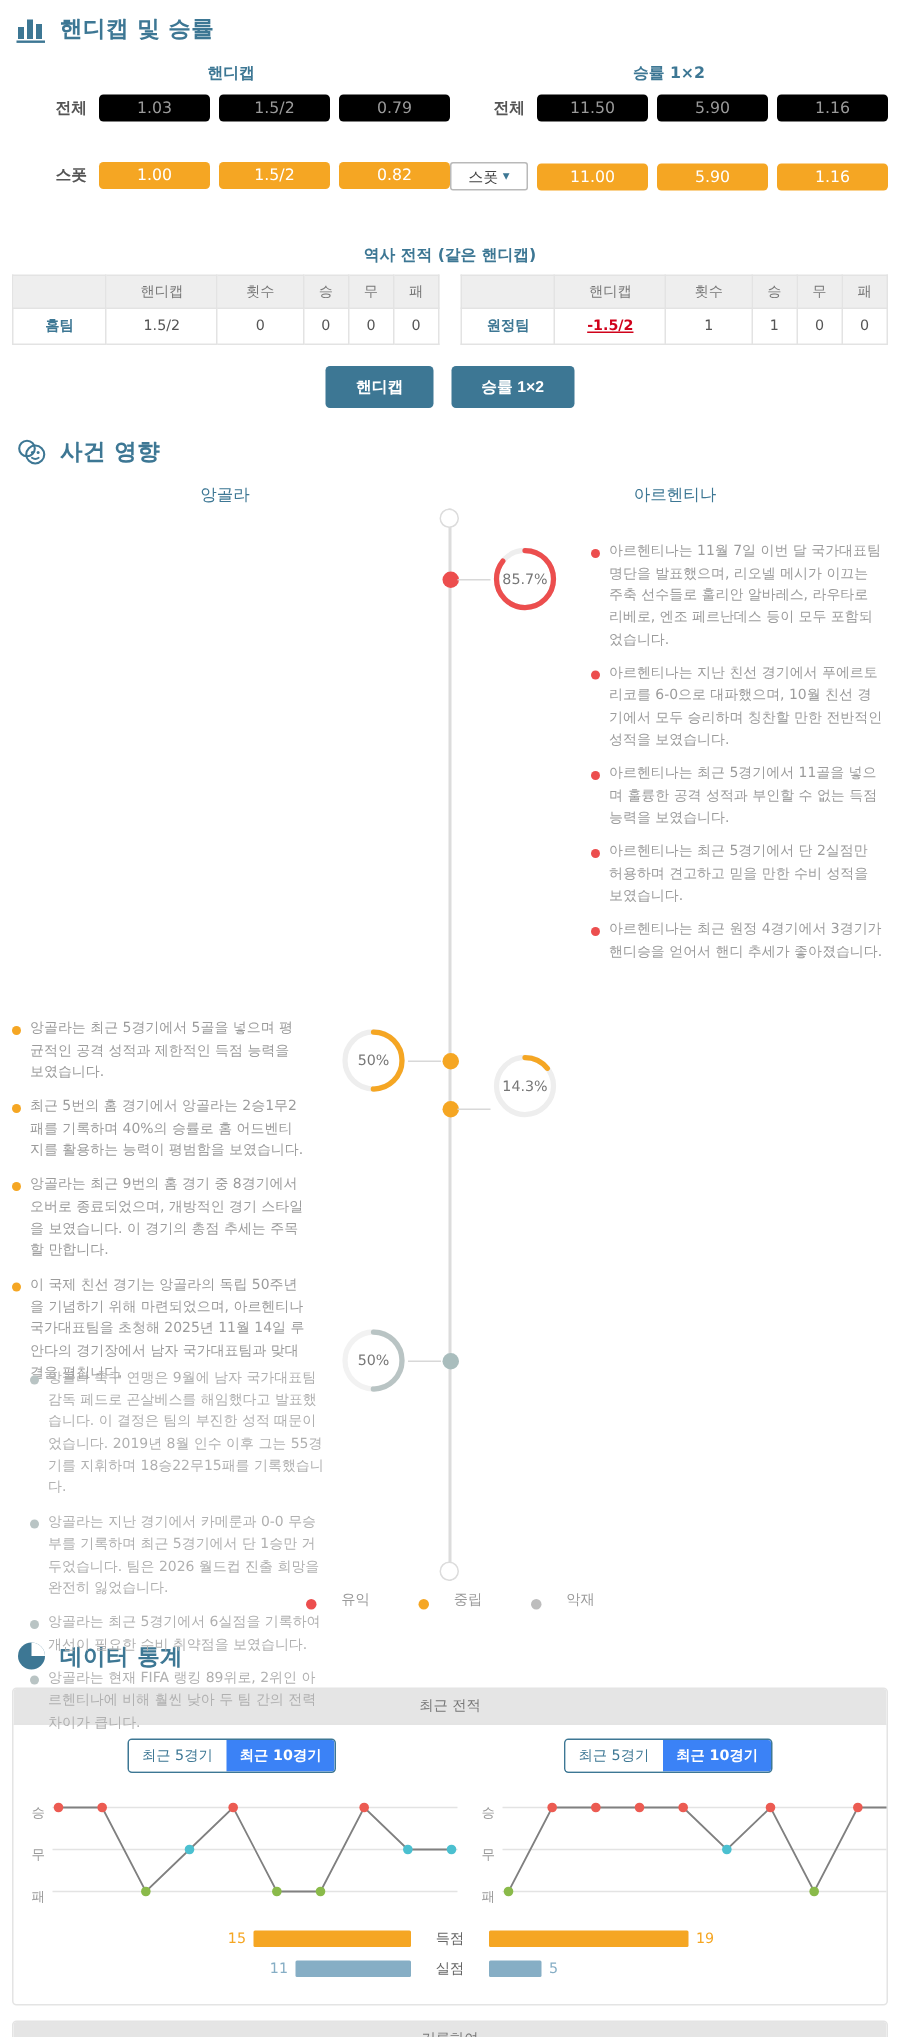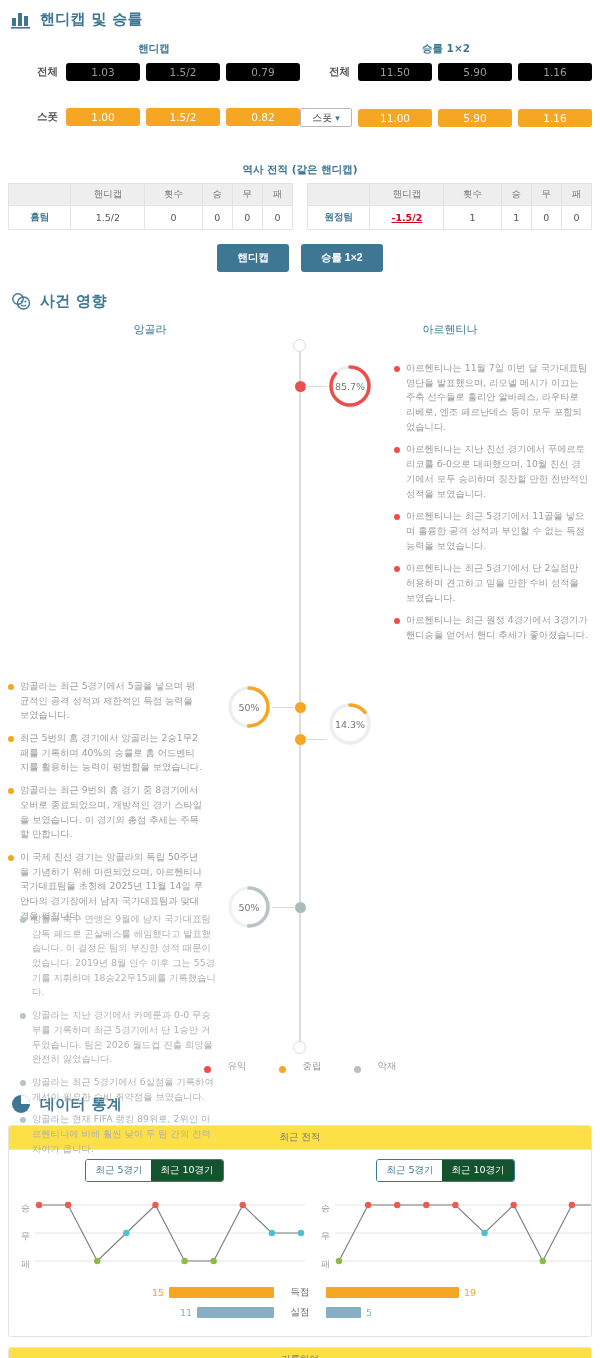--- a/index.html
+++ b/index.html
@@ -117,28 +117,28 @@
   .legend { display: flex; justify-content: center; gap: 32px; padding: 6px 0 12px 0; }
   .legend .li { display: flex; align-items: flex-end; gap: 17px; font-size: 9.5px; color: #9a9a9a; }
   .legend .sw { width: 7px; height: 7px; border-radius: 50%; }
 
   
   .panel {
     margin: 6px 8px 10px 8px; border: 1px solid #e4e4e4; border-radius: 3px;
     background: #fff; overflow: hidden;
   }
   .panel-head {
-    background: #fde047; text-align: center; font-size: 9.5px; color: #777;
+    background: #e5e5e5; text-align: center; font-size: 9.5px; color: #777;
     padding: 5px 0; border-bottom: 1px solid #e4e4e4;
   }
   .tabs-row { display: flex; padding: 9px 0 4px 0; }
   .tabs-half { flex: 1; display: flex; justify-content: center; }
   .tabgrp { display: flex; border: 1px solid #3d7794; border-radius: 3px; overflow: hidden; }
   .tab { font-size: 9.5px; padding: 4px 9px; color: #3d7794; background: #fff; cursor: pointer; }
-  .tab.active { background: #14532d; color: #fff; }
+  .tab.active { background: #3b82f6; color: #fff; font-weight: bold; }
 
   .charts-row { display: flex; padding: 2px 0 2px 0; }
   .chart-half { flex: 1; position: relative; height: 92px; }
   .chart-half .ylab {
     position: absolute; font-size: 9px; color: #9a9a9a;
   }
 
   .bars { padding: 4px 0 10px 0; }
   .bar-line { display: flex; align-items: center; font-size: 9.5px; margin-bottom: 7px; }
   .bl-left { flex: 1; display: flex; align-items: center; justify-content: flex-end; gap: 5px; }

